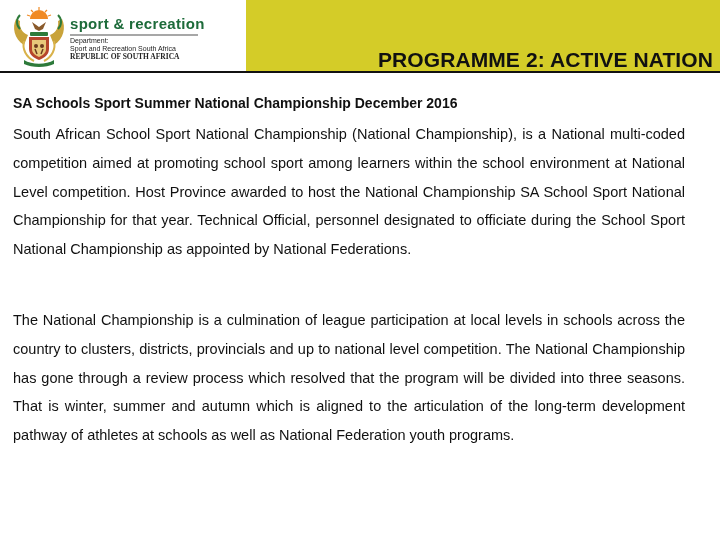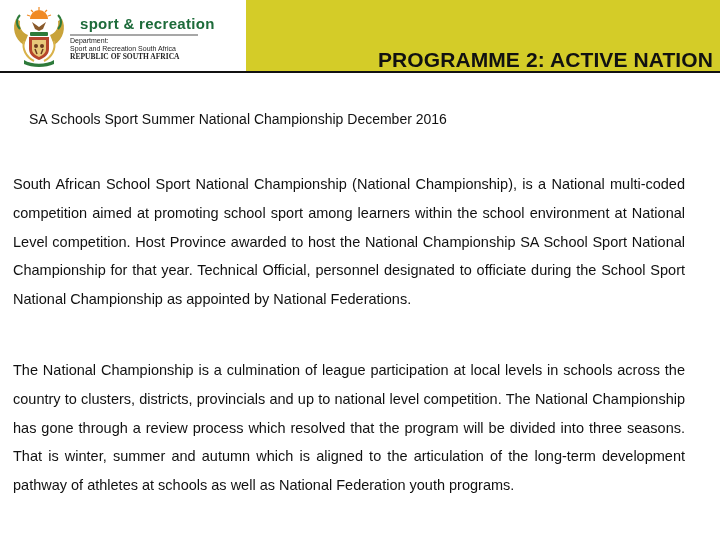--- a/index.html
+++ b/index.html
@@ -50,21 +50,21 @@
       left: 8px; top: 5px;
       width: 230px; height: 62px;
     }
     .coat-of-arms {
       position: absolute;
       left: 2px; top: 0;
       width: 58px; height: 62px;
     }
     .logo-title {
       position: absolute;
-      left: 72px; top: 10px;
+      left: 62px; top: 10px;
       font-size: 15px;
       font-weight: bold;
       color: #1d6b3a;
       letter-spacing: 0.3px;
       white-space: nowrap;
     }
     .logo-rule {
       position: absolute;
       left: 62px; top: 29px;
       width: 128px; height: 2px;
@@ -83,34 +83,34 @@
     .logo-line.l3 { top: 48px; font-weight: bold; font-size: 7.5px; font-family: Liberation Serif, serif; }
 
     .content {
       position: absolute;
       left: 13px;
       top: 94px;
       width: 672px;
     }
     .subtitle {
       font-size: 14px;
-      font-weight: normal;
-      margin: 16px;
+      font-weight: bold;
+      margin: 0;
       line-height: 18px;
       color: #111111;
       white-space: nowrap;
     }
     .para {
       font-size: 14.5px;
       line-height: 28.8px;
       text-align: justify;
       margin: 0;
       color: #111111;
     }
-    .para1 { margin-top: 42px; }
+    .para1 { margin-top: 8px; }
     .para2 { margin-top: 42px; }
   </style>
 </head>
 <body>
 
 <div class="header">
   <div class="logo">
     <svg class="coat-of-arms" viewBox="0 0 58 62">
 
       <path d="M6 14 C2 22 4 34 14 40 L18 30 C12 28 9 22 10 16 Z" fill="#c9a33a"></path>

